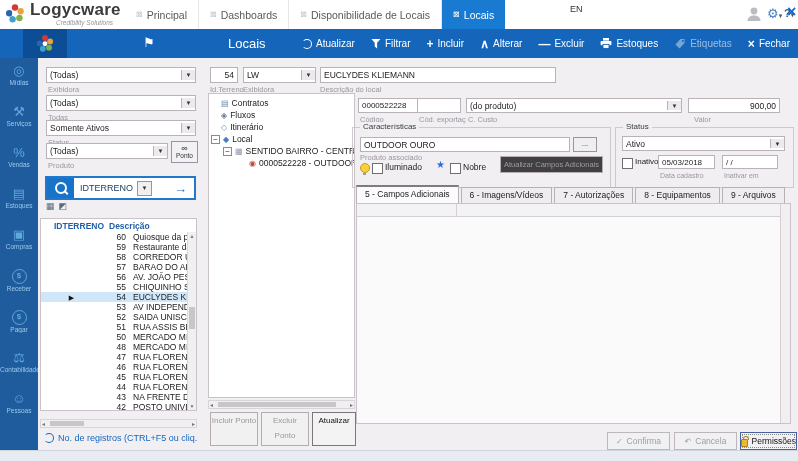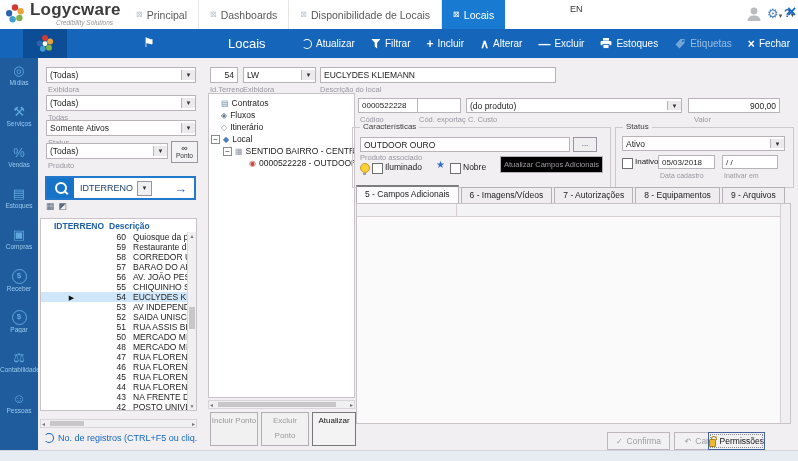--- a/index.html
+++ b/index.html
@@ -92,21 +92,21 @@
   .sbtn{position:absolute;height:34px;font-size:8px;text-align:center;border:1px solid #b3adb3;background:#f2f1f2;
         color:#9a9a9a;line-height:15px;box-sizing:border-box;}
   .sbtn.on{color:#111;border-color:#787878;background:#f4f3f4;}
   
   .dots-btn{position:absolute;left:573px;top:137px;width:24px;height:15px;border:1px solid #9a93a0;background:#efeef0;
             font-size:8px;text-align:center;line-height:11px;color:#333;box-sizing:border-box;}
   .bulbico{position:absolute;left:360px;top:163px;width:8px;height:8px;background:#f9d03a;border:1px solid #c99a22;border-radius:50%;}
   .bulbico::after{content:"";position:absolute;left:2px;bottom:-3px;width:3px;height:2px;background:#9aa0a8;}
   .starico{position:absolute;left:436px;top:159px;font-size:10px;color:#2f6fd0;}
   .small-txt{position:absolute;font-size:8.5px;color:#222;}
-  .campos-btn{position:absolute;left:500px;top:156px;width:103px;height:17px;border:1px solid #b6b0b6;background:#000000;
+  .campos-btn{position:absolute;left:500px;top:156px;width:103px;height:17px;border:1px solid #b6b0b6;background:#404040;
               color:#a09aa0;font-size:7.5px;line-height:15px;text-align:center;box-sizing:border-box;white-space:nowrap;overflow:hidden;}
   .dtabs{position:absolute;left:356px;top:186px;display:flex;font-size:8.5px;height:17px;align-items:flex-end;}
   .dtab{padding:0 8px;line-height:15px;height:16px;border:1px solid #b8b0b8;border-bottom:none;background:#efedf0;
         color:#222;margin-right:2px;white-space:nowrap;box-sizing:border-box;}
   .dtab.active{background:#fbfafc;height:18px;border-top:2px solid #7d7d7d;font-weight:bold;font-weight:normal;}
   .grid{position:absolute;left:356px;top:203px;width:435px;height:221px;background:#fbfafb;border:1px solid #c9c2c9;box-sizing:border-box;}
   .ghead{display:flex;height:13px;}
   .gh{background:#f3f2f4;border-right:1px solid #d5cfd5;border-bottom:1px solid #d5cfd5;box-sizing:border-box;}
   .gh1{width:100px;}
   .gh2{flex:1;}
@@ -552,19 +552,19 @@
   </div>
 
   <div class="bbtn" style="left:607px;width:63px;">
     <span class="bico">✓</span>
     <span>Confirma</span>
   </div>
   <div class="bbtn" style="left:674px;width:63px;">
     <span class="bico">↶</span>
     <span>Cancela</span>
   </div>
-  <div class="bbtn on" style="left:708px;width:57px;">
+  <div class="bbtn on" style="left:740px;width:57px;">
     <span class="lockico"></span>
     <span>Permissões</span>
   </div>
 
   <div class="statusbar"></div>
 </div>
 
 </body></html>

